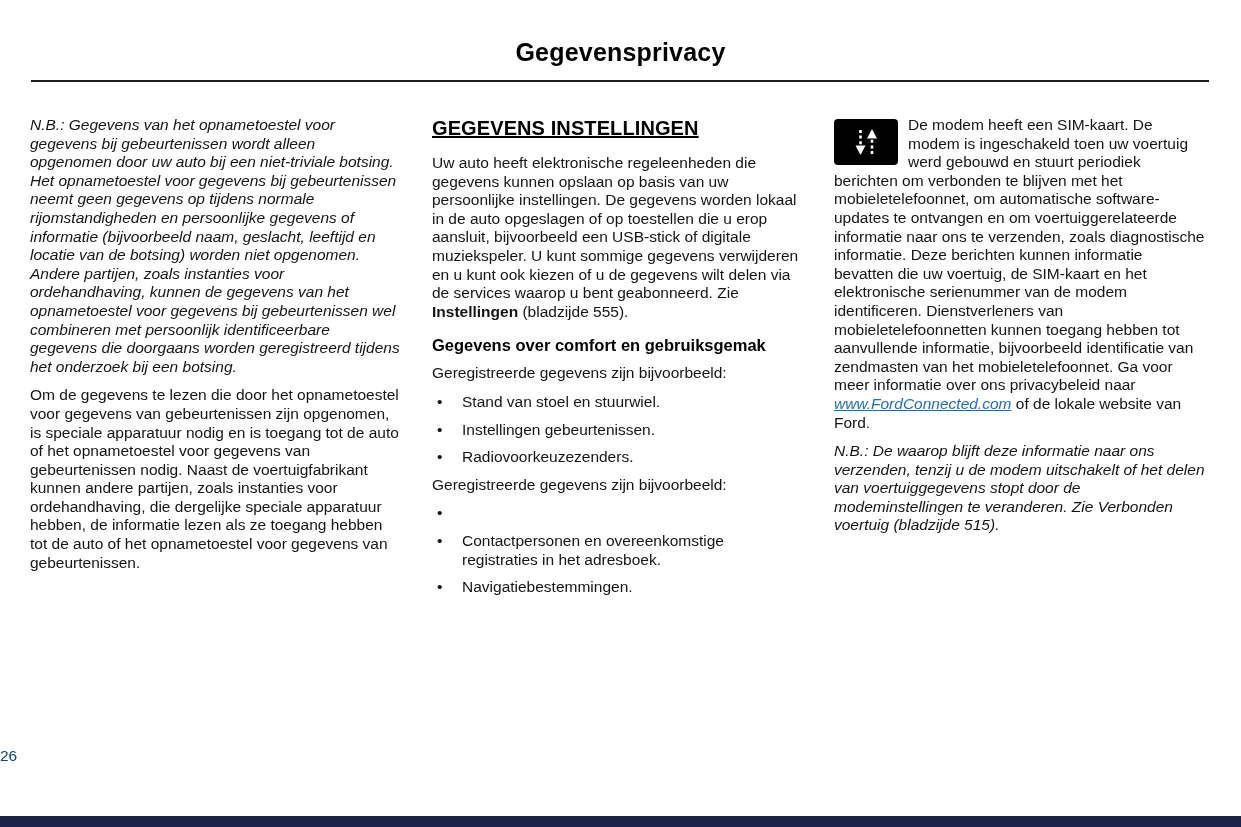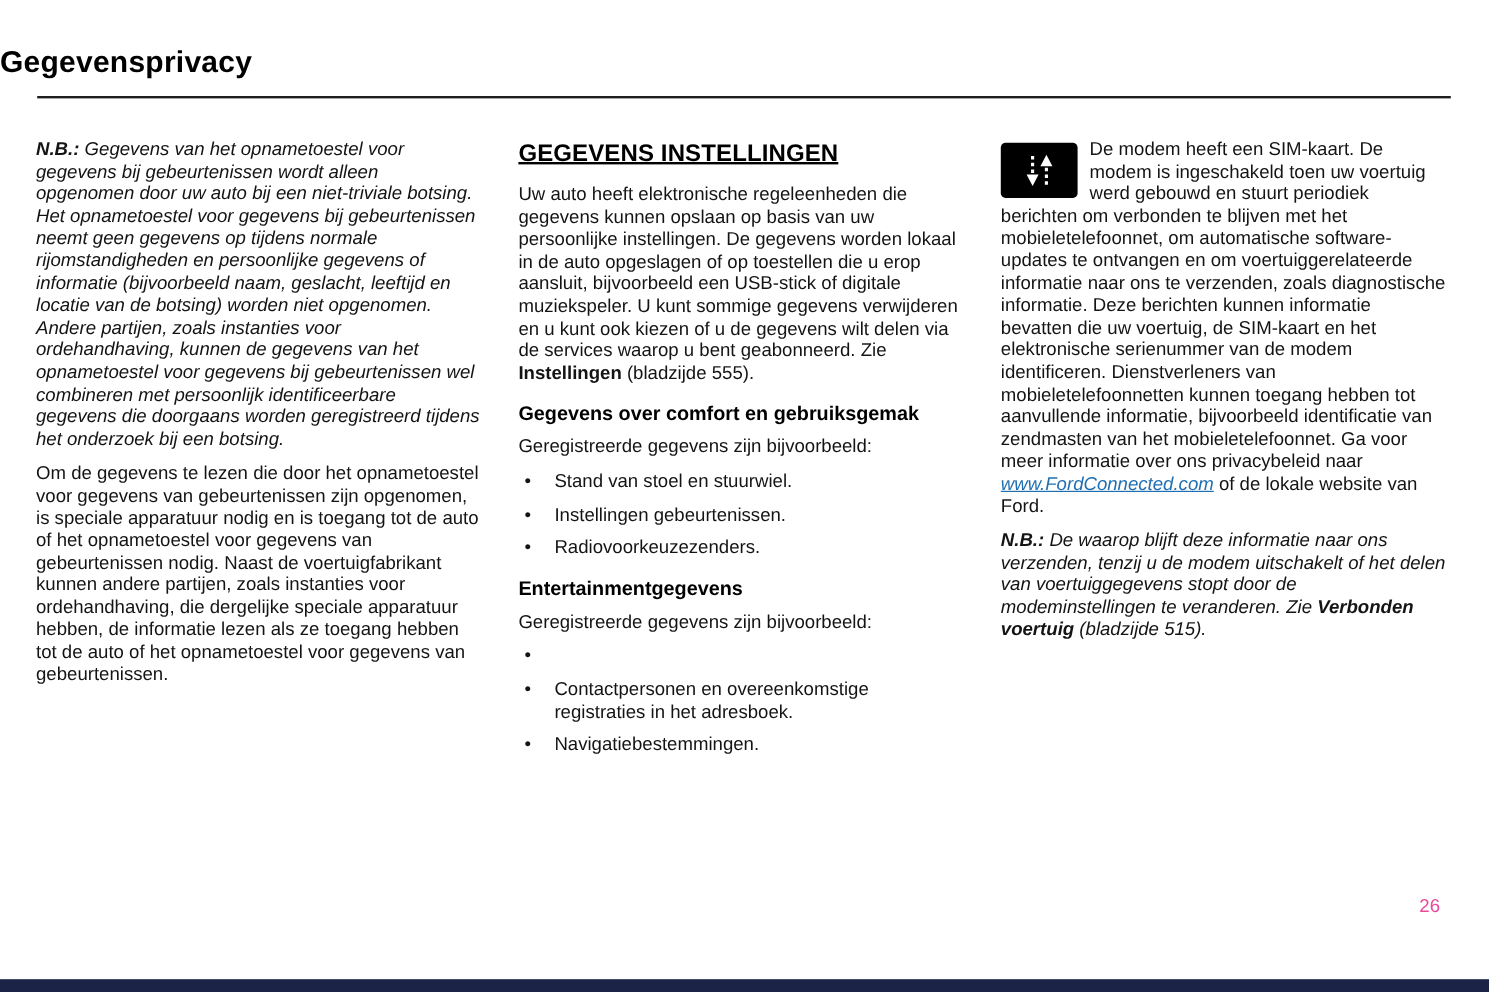--- a/index.html
+++ b/index.html
@@ -5,35 +5,36 @@
   * { margin: 0; padding: 0; box-sizing: border-box; }
   html, body { background: #ffffff; }
   body {
     width: 1241px; height: 827px;
     position: relative; overflow: hidden;
     font-family: "Liberation Sans", sans-serif;
     color: #141414;
   }
   .page-header { padding-top: 38px; }
   .page-title {
+    text-align: center;
     font-size: 25px; font-weight: bold;
     letter-spacing: 0.2px; color: #000;
   }
   .title-divider {
     border: none; border-top: 2px solid #1d1d1d;
     margin: 13px 32px 0 31px;
   }
   .columns {
     display: flex; gap: 31px;
     padding: 34px 36px 0 30px;
   }
   .col { flex: 1 1 0; min-width: 0; font-size: 15.5px; line-height: 18.6px; }
   .para { margin-bottom: 10px; }
   .italic { font-style: italic; }
-  .nb { font-weight: bold; font-style: italic; }
+  .nb { font-weight: normal; font-style: italic; }
   .bold { font-weight: bold; }
   .h2 {
     font-size: 20px; line-height: 25px; font-weight: bold;
     color: #000; margin-bottom: 13px; letter-spacing: 0.1px; text-decoration: underline;
   }
   .h3 {
     font-size: 16.5px; line-height: 20px; font-weight: bold;
     color: #000; margin: 14px 0 9px 0;
   }
   ul.bullets { list-style: none; margin: 2px 0 4px 0; }
@@ -45,21 +46,21 @@
     background: #000; border-radius: 4px;
     margin: 3px 10px 3px 0;
     display: flex; align-items: center; justify-content: center;
   }
   .link {
     color: #1f6fb2; font-style: italic;
     cursor: pointer;
   }
   .page-number {
     position: absolute; bottom: 62px; left: 0; right: 41px;
-    text-align: right; font-size: 15.5px; color: #ec4899;
+    text-align: left; font-size: 15.5px; color: #0c4a6e;
   }
   .bottom-bar {
     position: absolute; left: 0; right: 0; bottom: 0;
     height: 11px; background: #1b2447;
   }
 </style>
 </head>
 <body>
 
 <header class="page-header">
@@ -88,21 +89,20 @@
       <li>
           <span class="bullet-char">•</span>
           <span>Instellingen gebeurtenissen.</span>
         </li>
       <li>
           <span class="bullet-char">•</span>
           <span>Radiovoorkeuzezenders.</span>
         </li>
     </ul>
 
-    <h3 class="h3">Entertainmentgegevens</h3>
     <p class="para">Geregistreerde gegevens zijn bijvoorbeeld:</p>
     <ul class="bullets">
       <li>
           <span class="bullet-char">•</span>
         </li>
       <li>
           <span class="bullet-char">•</span>
           <span>Contactpersonen en overeenkomstige registraties in het adresboek.</span>
         </li>
       <li>

